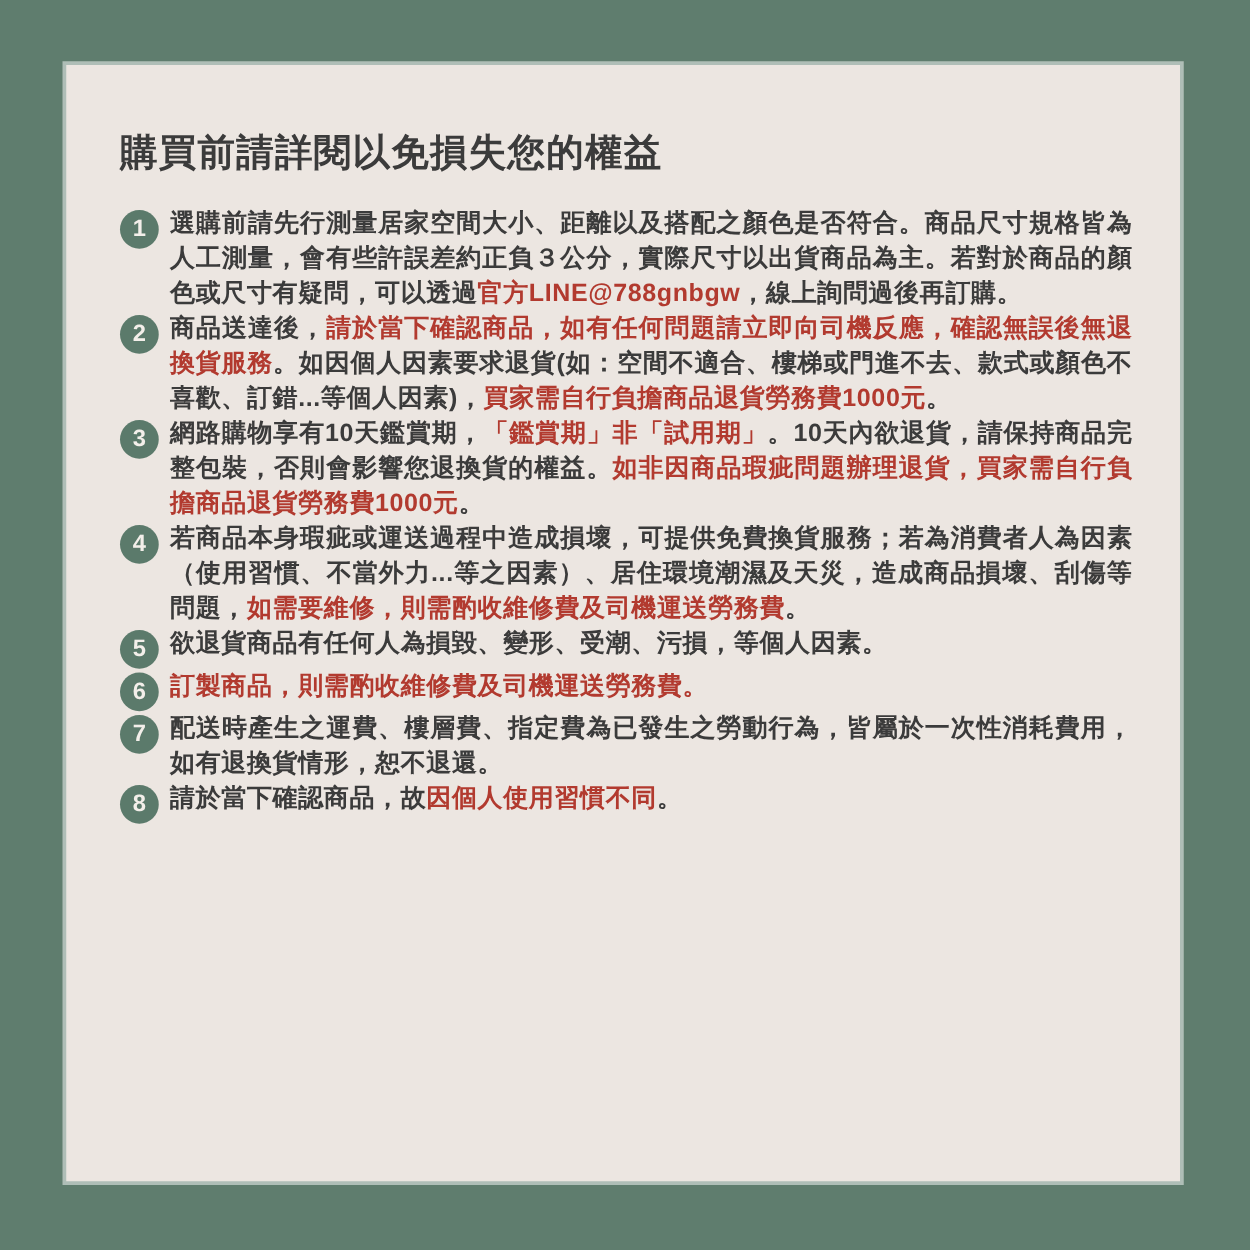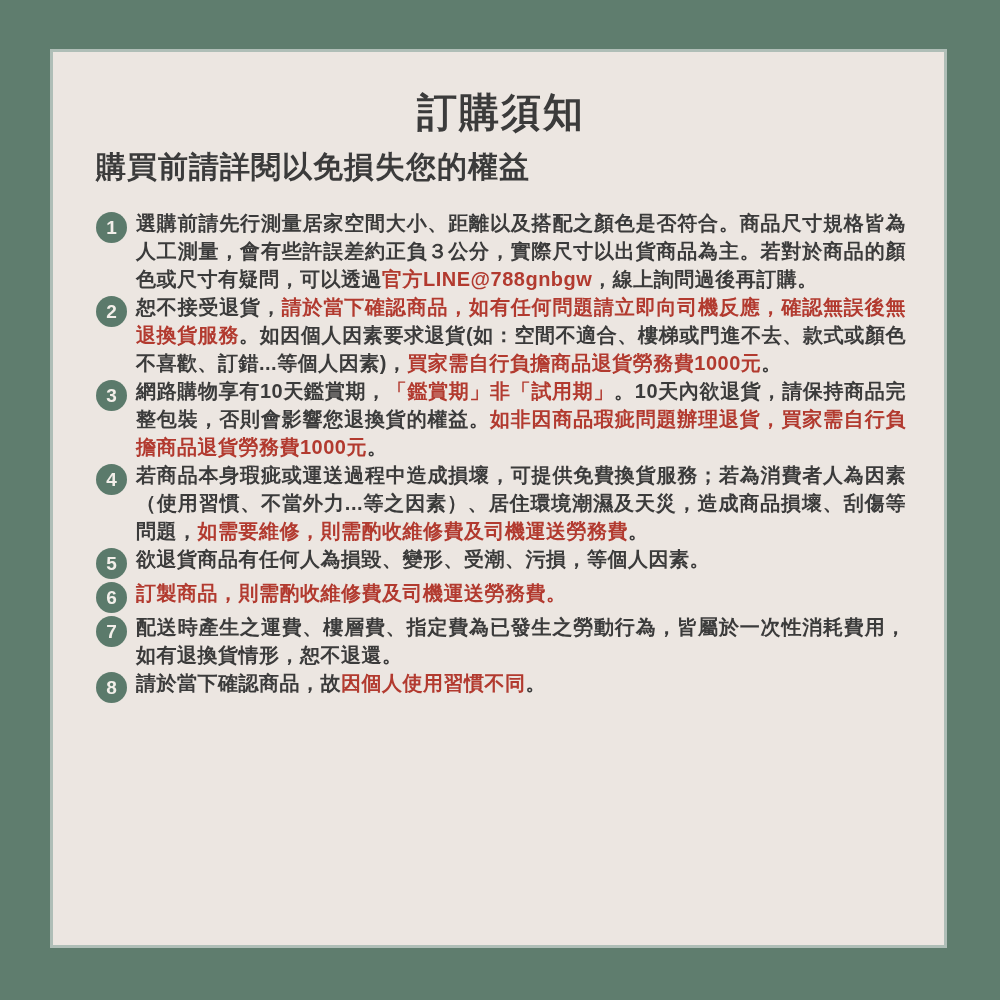--- a/index.html
+++ b/index.html
@@ -77,30 +77,29 @@
     letter-spacing:0.5px;
   }
   .notice-text .red{
     color:var(--text-red);
   }
 </style>
 </head>
 <body>
 
 <div class="panel">
-  <h1 class="title">訂購須知</h1>
   <h2 class="subtitle">購買前請詳閱以免損失您的權益</h2>
   <div class="notice-list">
       <div class="notice-item">
         <span class="badge">1</span>
         <p class="notice-text"><span>選購前請先行測量居家空間大小、距離以及搭配之顏色是否符合。商品尺寸規格皆為人工測量，會有些許誤差約正負３公分，實際尺寸以出貨商品為主。若對於商品的顏色或尺寸有疑問，可以透過</span><span class="red">官方LINE@788gnbgw</span><span>，線上詢問過後再訂購。</span></p>
       </div>
       <div class="notice-item">
         <span class="badge">2</span>
-        <p class="notice-text"><span>恕不接受退貨，</span><span class="red">請於當下確認商品，如有任何問題請立即向司機反應，確認無誤後無退換貨服務</span><span>。如因個人因素要求退貨(如：空間不適合、樓梯或門進不去、款式或顏色不喜歡、訂錯...等個人因素)，</span><span class="red">買家需自行負擔商品退貨勞務費1000元</span><span>。</span></p>
+        <p class="notice-text"><span>商品送達後，</span><span class="red">請於當下確認商品，如有任何問題請立即向司機反應，確認無誤後無退換貨服務</span><span>。如因個人因素要求退貨(如：空間不適合、樓梯或門進不去、款式或顏色不喜歡、訂錯...等個人因素)，</span><span class="red">買家需自行負擔商品退貨勞務費1000元</span><span>。</span></p>
       </div>
       <div class="notice-item">
         <span class="badge">3</span>
         <p class="notice-text"><span>網路購物享有10天鑑賞期，</span><span class="red">「鑑賞期」非「試用期」</span><span>。10天內欲退貨，請保持商品完整包裝，否則會影響您退換貨的權益。</span><span class="red">如非因商品瑕疵問題辦理退貨，買家需自行負擔商品退貨勞務費1000元</span><span>。</span></p>
       </div>
       <div class="notice-item">
         <span class="badge">4</span>
         <p class="notice-text"><span>若商品本身瑕疵或運送過程中造成損壞，可提供免費換貨服務；若為消費者人為因素（使用習慣、不當外力...等之因素）、居住環境潮濕及天災，造成商品損壞、刮傷等問題，</span><span class="red">如需要維修，則需酌收維修費及司機運送勞務費</span><span>。</span></p>
       </div>
       <div class="notice-item">

